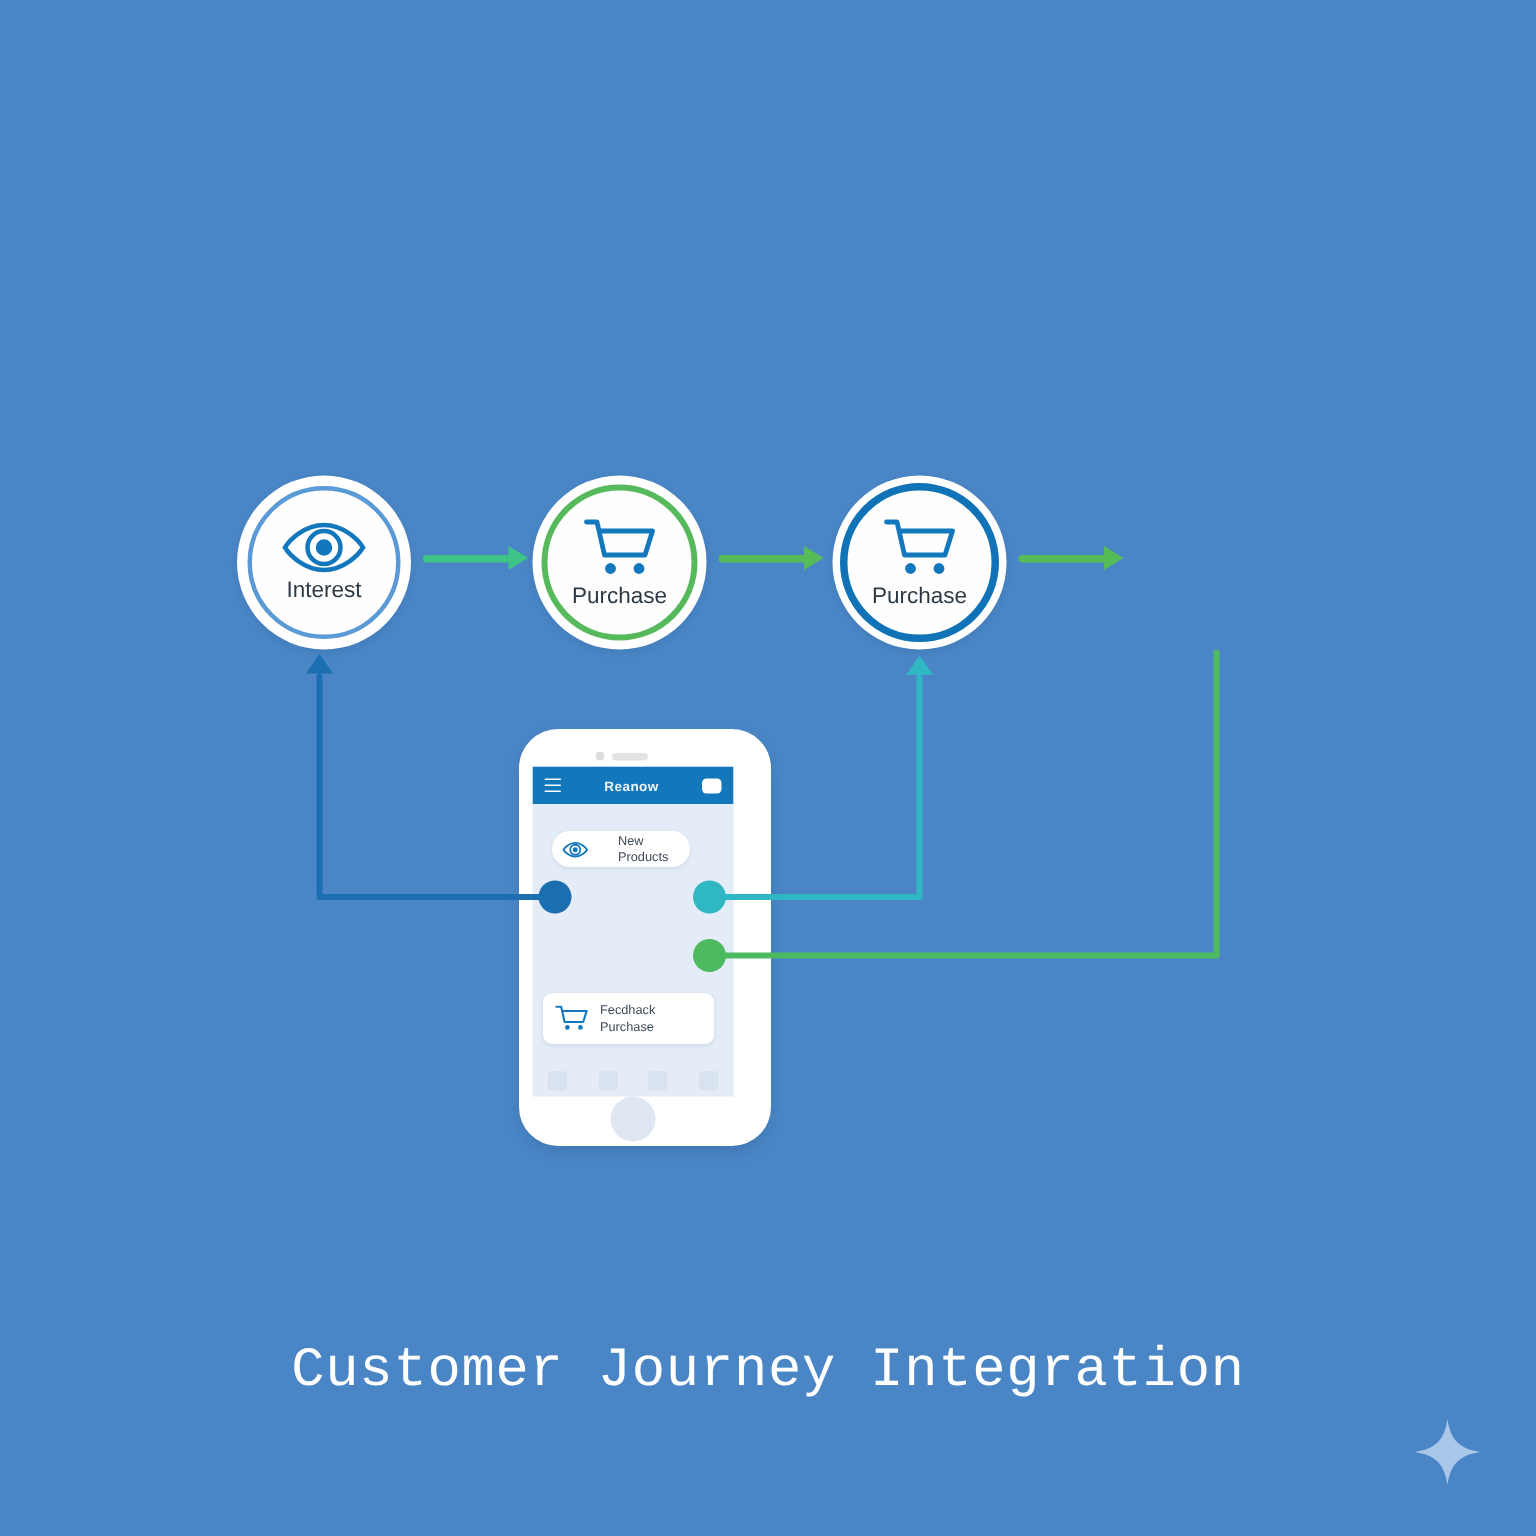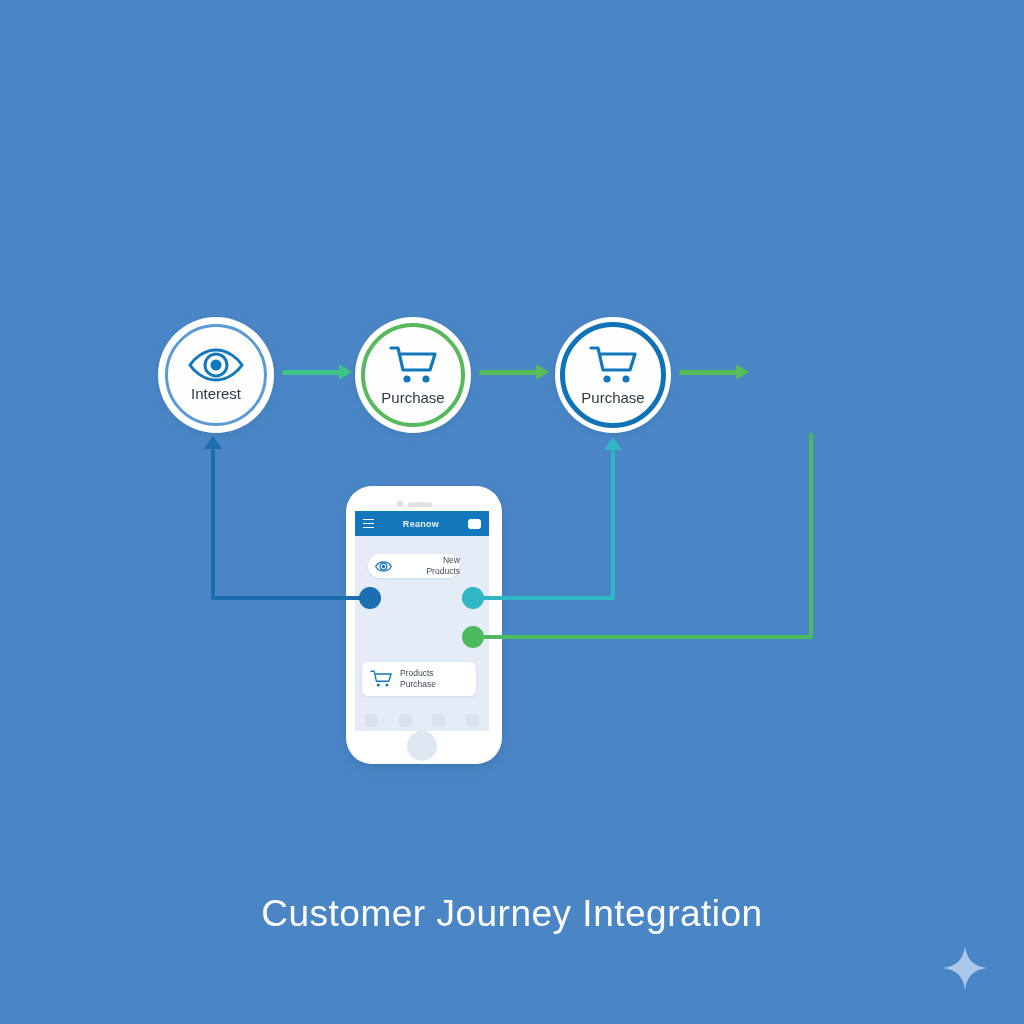--- a/index.html
+++ b/index.html
@@ -48,21 +48,21 @@
   }
   .dot {
     position:absolute; width:22px; height:22px; border-radius:50%; z-index:5;
   }
   .c-blue  { background:#1b6fb0; }
   .c-teal  { background:#2fb7c4; }
   .c-green { background:#4eba60; }
 
   
   .phone {
-    position:absolute; left:346px; top:486px; width:156px; height:278px;
+    position:absolute; left:346px; top:486px; width:168px; height:278px;
     background:#ffffff; border-radius:26px; z-index:1;
     box-shadow:0 4px 10px rgba(20,50,90,0.15);
   }
   .camera  { position:absolute; left:51px; top:15px; width:6px; height:6px; border-radius:50%; background:#dddddd; }
   .speaker { position:absolute; left:62px; top:15.5px; width:24px; height:5px; border-radius:3px; background:#e3e3e3; }
   .screen  {
     position:absolute; left:9px; top:25px; width:134px; height:220px;
     background:#e4ecf7; overflow:hidden;
   }
   .p-header {
@@ -71,34 +71,34 @@
     box-sizing:border-box;
   }
   .p-title { color:#eaf3fb; font-size:9px; font-weight:bold; letter-spacing:0.3px; }
   .hamburger { display:flex; flex-direction:column; gap:2.2px; }
   .hamburger span { display:block; width:11px; height:1.8px; background:#ffffff; border-radius:1px; }
   .msg-icon { width:13px; height:10px; background:#ffffff; border-radius:3px; }
   .p-card {
     position:absolute; background:#ffffff; display:flex; align-items:center;
     box-shadow:0 1px 3px rgba(30,60,100,0.10);
   }
-  .card-new { left:13px; top:43px; width:92px; height:24px; border-radius:12px; padding-left:7px; gap:20px; box-sizing:border-box;text-align:right; }
+  .card-new { left:13px; top:43px; width:92px; height:24px; border-radius:12px; padding-left:7px; gap:20px; box-sizing:border-box; }
   .card-feedback { left:7px; top:151px; width:114px; height:34px; border-radius:6px; padding-left:8px; gap:8px; box-sizing:border-box; }
   .p-card-text { font-size:8.5px; color:#3d4a57; line-height:1.25; }
   .dock { position:absolute; left:0; top:203px; width:134px; display:flex; justify-content:space-around; }
   .dock span { width:13px; height:13px; border-radius:3px; background:#d9e2ef; }
   .home-btn {
     position:absolute; left:61px; top:245px; width:30px; height:30px;
     border-radius:50%; background:#dfe7f2;
   }
 
   
   .caption {
     position:absolute; left:0; top:893px; width:1024px; text-align:center;
-    color:#ffffff; font-size:37px; font-weight:400; letter-spacing:0.5px;
+    color:#ffffff; font-size:37px; font-weight:400; letter-spacing:0.5px;font-family:Liberation Mono, monospace;
   }
   .sparkle { position:absolute; left:943px; top:946px; line-height:0; }
 </style>
 </head>
 <body>
 
 <div class="canvas">
 
   <div class="phone">
     <div class="camera"></div>
@@ -127,21 +127,21 @@
 
       <div class="p-card card-feedback">
         <span class="node-icon">
           <svg width="22" height="20" viewBox="0 0 48 42">
             <path d="M2 4 H9 L14 26 H41 L46 10 H11" fill="none" stroke="#1377bd" stroke-width="3" stroke-linejoin="round" stroke-linecap="round"></path>
             <circle cx="18" cy="34" r="3.4" fill="#1377bd"></circle>
             <circle cx="37" cy="34" r="3.4" fill="#1377bd"></circle>
           </svg>
         </span>
         <span class="p-card-text">
-          <span>Products</span><br>
+          <span>Fecdhack</span><br>
           <span>Purchase</span>
         </span>
       </div>
 
       <div class="dock">
         <span></span>
         <span></span>
         <span></span>
         <span></span>
       </div>

